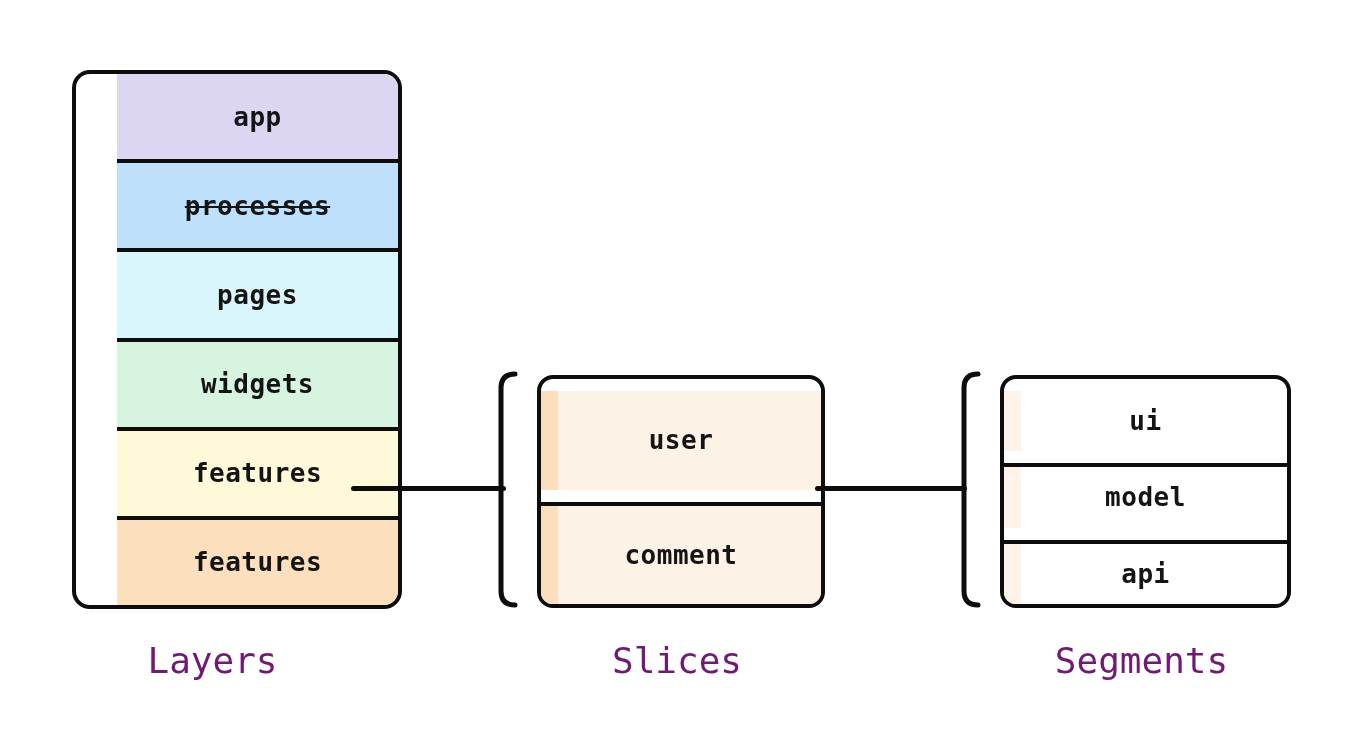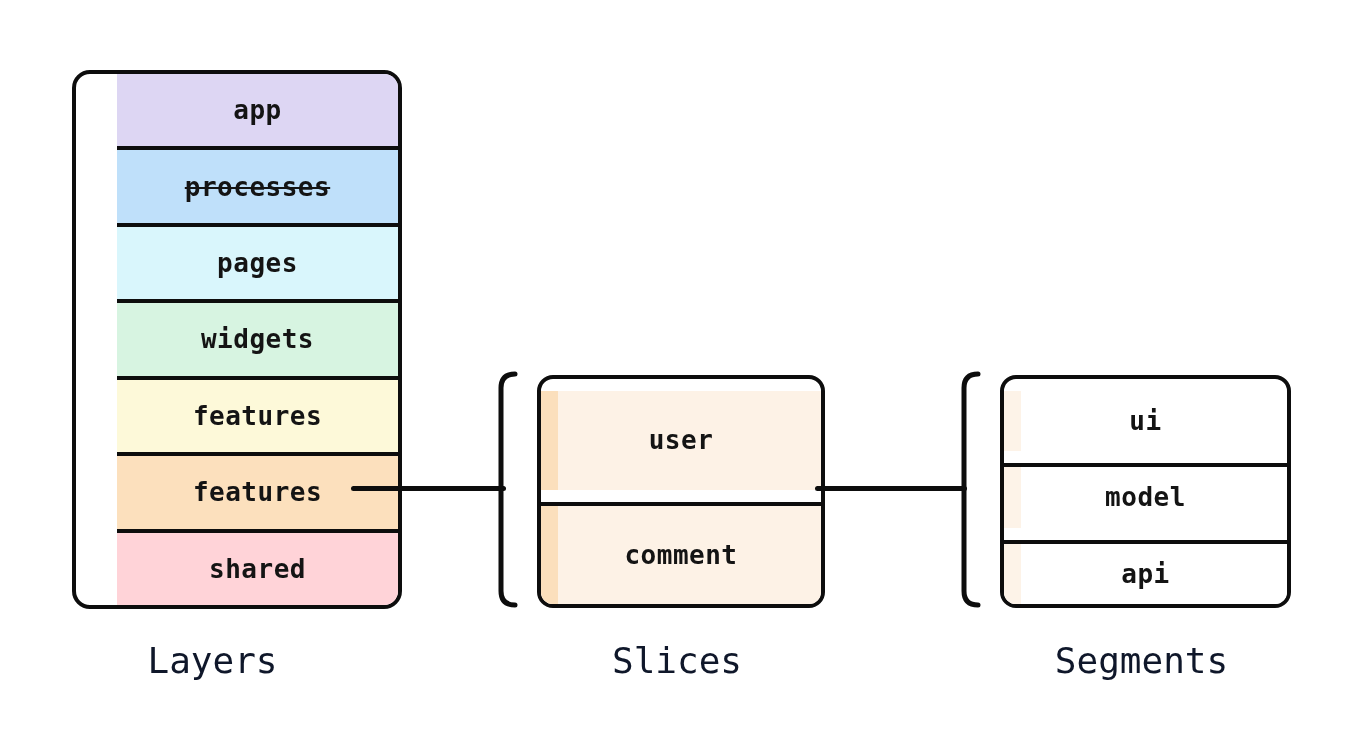--- a/index.html
+++ b/index.html
@@ -101,21 +101,21 @@
   }
   .bracket-1 { left: 496px; }
   .bracket-2 { left: 959px; }
 
   
   .caption {
     position: absolute;
     top: 640px;
     font-size: 36px;
     font-weight: 400;
-    color: #0f172a;
+    color: #701a75;
     text-align: center;
     white-space: nowrap;
   }
   .caption-layers { left: 72px; width: 281px; }
   .caption-slices { left: 537px; width: 280px; }
   .caption-segments { left: 1000px; width: 283px; }
 </style>
 </head>
 <body>
 
@@ -132,23 +132,20 @@
       <span class="row-label">pages</span>
     </div>
     <div class="layer-row" style="background: rgb(215, 244, 225); text-align: right;">
       <span class="row-label">widgets</span>
     </div>
     <div class="layer-row" style="background: rgb(253, 249, 217);">
       <span class="row-label">features</span>
     </div>
     <div class="layer-row" style="background: rgb(252, 224, 189);">
       <span class="row-label">features</span>
-    </div>
-    <div class="layer-row" style="background: rgb(255, 211, 216);">
-      <span class="row-label">shared</span>
     </div>
   </div>
 
   <div class="connector connector-1"></div>
 
   <svg class="bracket bracket-1" viewBox="0 0 22 237">
     <path d="M19 3 Q5 3 5 17 L5 220 Q5 234 19 234" fill="none" stroke="#0d0d0d" stroke-width="5" stroke-linecap="round"></path>
   </svg>
 
   <div class="group-box slices-box">

